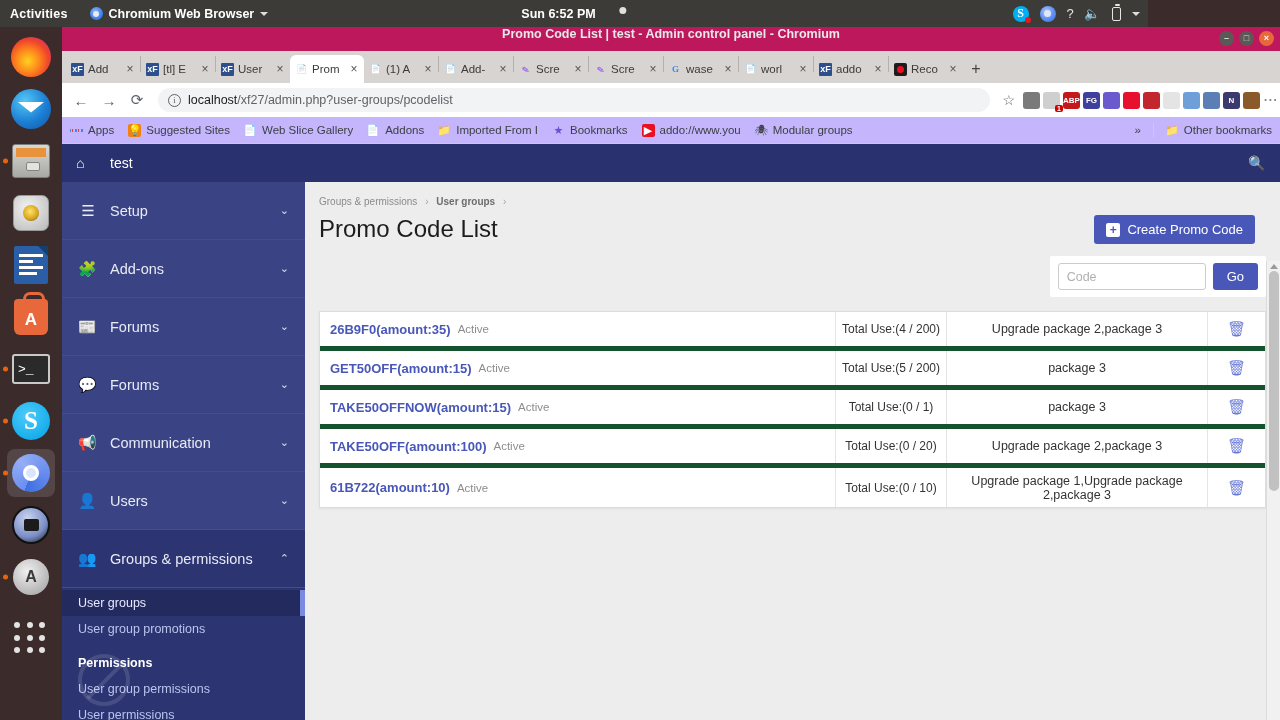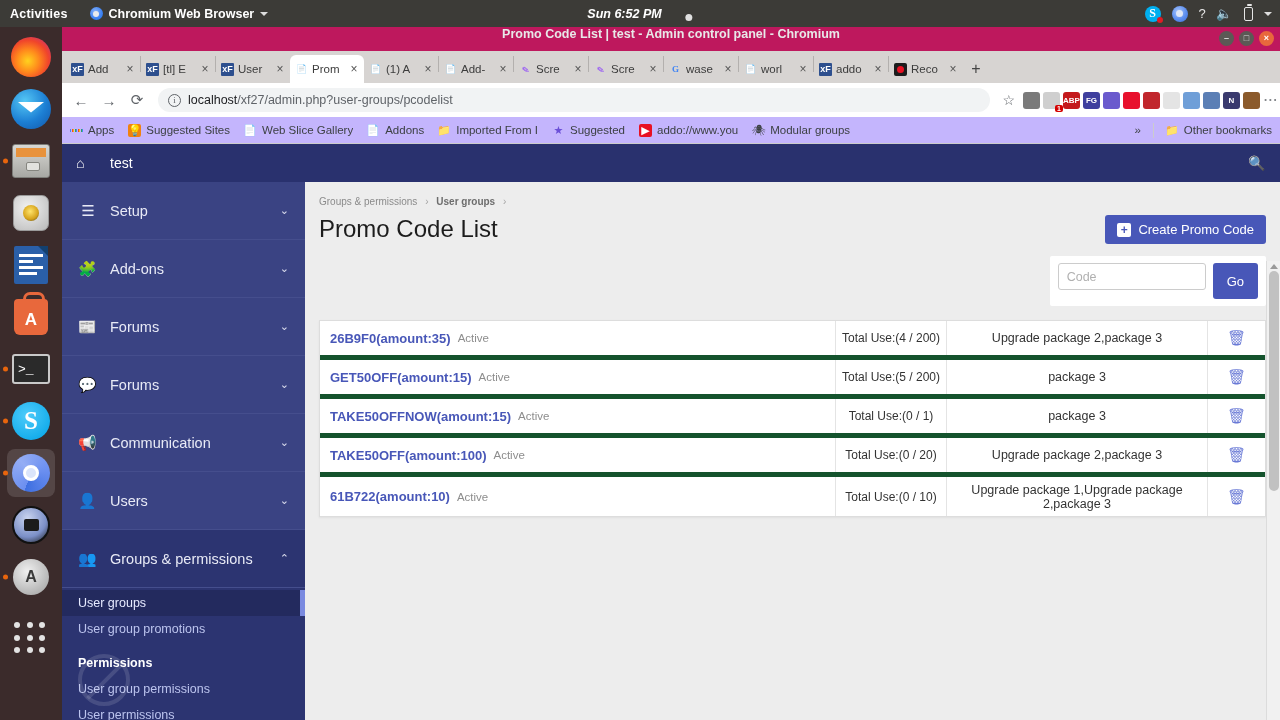--- a/index.html
+++ b/index.html
@@ -5,40 +5,40 @@
   * { box-sizing: border-box; margin: 0; padding: 0; }
   html, body {
     width: 1280px; height: 720px;
     overflow: hidden;
     font-family: "Liberation Sans", sans-serif;
     background: #3b2b2b;
   }
 
   
   #gnome-topbar {
-    position: absolute; top: 0; left: 0; width: 1280px; height: 27px;
+    position: absolute; top: 0; left: 0; width: 1148px; height: 27px;
     background: #3c3b37; color: #ffffff;
     display: flex; align-items: center;
     font-size: 12.5px;
   }
   #gnome-topbar .activities { margin-left: 10px; font-weight: bold; font-size: 12.5px; letter-spacing: .2px;}
   #gnome-topbar .appmenu { margin-left: 22px; display: flex; align-items: center; gap: 6px; font-weight: bold; }
   .chromium-dot {
     width: 13px; height: 13px; border-radius: 50%;
     background: radial-gradient(circle at 40% 35%, #8ab4f8 0%, #4285f4 55%, #1a73e8 100%);
     position: relative;
   }
   .chromium-dot::after{
     content:""; position:absolute; left:3.5px; top:3.5px; width:6px;height:6px;
     border-radius:50%; background:#e8eaed;
   }
   .caret-dn { width:0;height:0;border-left:4px solid transparent;border-right:4px solid transparent;border-top:4px solid #ddd; }
   #gnome-clock {
     position:absolute; left:50%; transform: translateX(-50%);
-    display:flex; align-items:flex-end; gap:24px; font-weight:bold; font-size:12.5px;font-style:italic;
+    display:flex; align-items:flex-start; gap:24px; font-weight:bold; font-size:12.5px;
   }
   .rec-dot { width:7px;height:7px;border-radius:50%;background:#e0e0e0; }
   #gnome-tray { position:absolute; right:8px; display:flex; align-items:center; gap:11px; }
   .tray-skype{
     width:16px;height:16px;border-radius:50%;
     background:#00aff0; color:#fff; font-size:12px; font-weight:bold;
     display:flex;align-items:center;justify-content:center; position:relative;
     font-family:"Liberation Serif",serif;
   }
   .tray-skype::after{content:"";position:absolute;right:-2px;bottom:-1px;width:6px;height:6px;border-radius:50%;background:#e01b24;}
@@ -183,36 +183,36 @@
   .subnav{background:#2c3471;padding:2px 0 8px;}
   .sub-item{height:26px;display:flex;align-items:center;padding:0 16px;font-size:12.5px;color:#bcc4ee;position:relative;}
   .sub-item.active{background:#232a5e;color:#e6eaff;}
   .sub-item.active::after{content:"";position:absolute;right:0;top:0;bottom:0;width:5px;background:#7a8ae0;}
   .sub-head{height:26px;display:flex;align-items:center;padding:0 16px;font-size:12.5px;color:#fff;font-weight:bold;margin-top:8px;}
 
   #content{flex:1 1 auto;background:#ededed;padding:0;position:relative;overflow:hidden;}
   #breadcrumb{padding:14px 0 0 14px;font-size:10px;color:#8b8b8b;}
   #breadcrumb .crumb-strong{color:#6d6d6d;font-weight:bold;}
   #breadcrumb .sep{margin:0 5px;color:#a5a5a5;}
-  #title-row{display:flex;align-items:flex-start;padding:8px 14px 0 14px;}
+  #title-row{display:flex;align-items:flex-start;padding:8px 25px 0 14px;}
   #page-title{font-size:24px;color:#1c1c1c;font-weight:normal;flex:1 1 auto;}
   .btn-primary{
     background:#4857b8;color:#fff;border:none;border-radius:3px;
     padding:7px 12px;font-size:13px;display:flex;align-items:center;gap:7px;
     font-family:"Liberation Sans",sans-serif;
   }
   .plus-box{width:14px;height:14px;background:#fff;color:#4857b8;border-radius:2px;font-size:12px;font-weight:bold;display:flex;align-items:center;justify-content:center;line-height:1;}
   #filter-bar{display:flex;justify-content:flex-end;padding:12px 14px 0 14px;}
   #filter-box{background:#fff;padding:7px 8px;display:flex;gap:7px;border-radius:2px;}
   #code-input{
     width:148px;height:27px;border:1px solid #ccc;border-radius:3px;padding:0 8px;
     font-size:12.5px;color:#333;font-family:"Liberation Sans",sans-serif;
   }
   #code-input::placeholder{color:#b0b0b0;}
-  .btn-go{background:#4857b8;color:#fff;border:none;border-radius:3px;padding:0 14px;height:36px;font-size:13px;font-family:"Liberation Sans",sans-serif;}
+  .btn-go{background:#4857b8;color:#fff;border:none;border-radius:3px;padding:0 14px;height:27px;font-size:13px;font-family:"Liberation Sans",sans-serif;}
 
   #table-wrap{margin:14px 14px 0 14px;background:#fff;border:1px solid #ddd;box-shadow:0 1px 2px rgba(0,0,0,.06);}
   .t-row{display:flex;align-items:stretch;border-bottom:5px solid #14532d;min-height:39px;}
   .t-row:last-child{border-bottom:none;}
   .c-code{flex:0 0 516px;display:flex;align-items:center;padding:0 10px;gap:7px;border-right:1px solid #e4e4e4;}
   .code-link{color:#4857b8;font-weight:bold;font-size:13px;}
   .code-status{color:#8d8d8d;font-size:11.5px;}
   .c-use{flex:0 0 111px;display:flex;align-items:center;justify-content:center;font-size:12px;color:#333;border-right:1px solid #e4e4e4;text-align:center;}
   .c-pack{flex:1 1 auto;display:flex;align-items:center;justify-content:center;font-size:12.5px;color:#333;border-right:1px solid #e4e4e4;text-align:center;padding:0 6px;}
   .c-del{flex:0 0 57px;display:flex;align-items:center;justify-content:center;color:#6a7ad6;font-size:15px;}
@@ -441,21 +441,21 @@
       <div class="bm">
         <span class="bico bico-folder">📄</span>
         <span>Addons</span>
       </div>
       <div class="bm">
         <span class="bico bico-folder">📁</span>
         <span>Imported From I</span>
       </div>
       <div class="bm">
         <span class="bico bico-star">★</span>
-        <span>Suggested</span>
+        <span>Bookmarks</span>
       </div>
       <div class="bm">
         <span class="bico bico-yt">▶</span>
         <span>addo://www.you</span>
       </div>
       <div class="bm">
         <span class="bico">🕷</span>
         <span>Modular groups</span>
       </div>
       <div class="bm-overflow">

